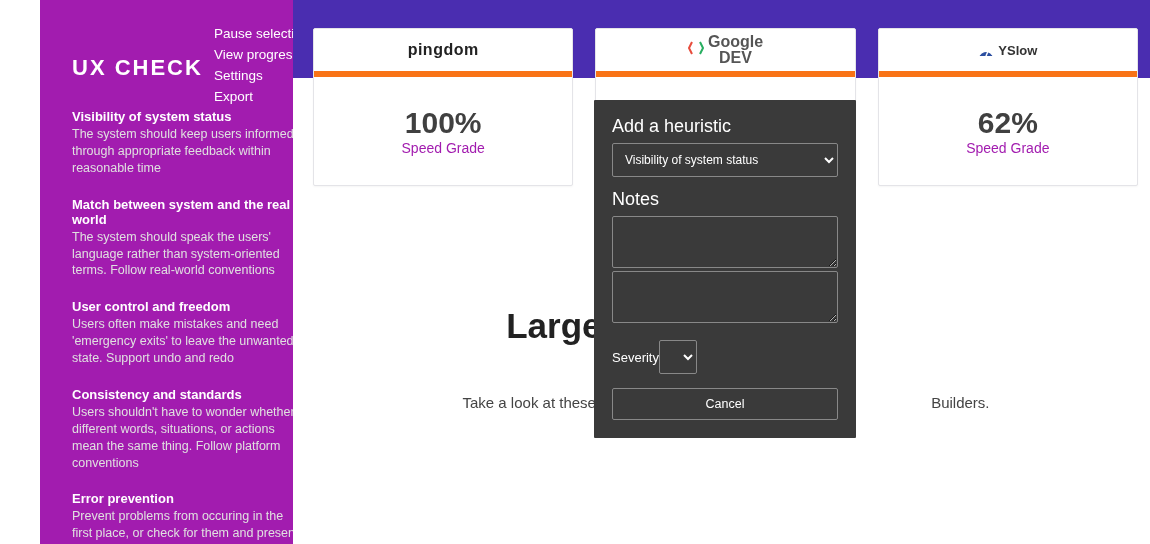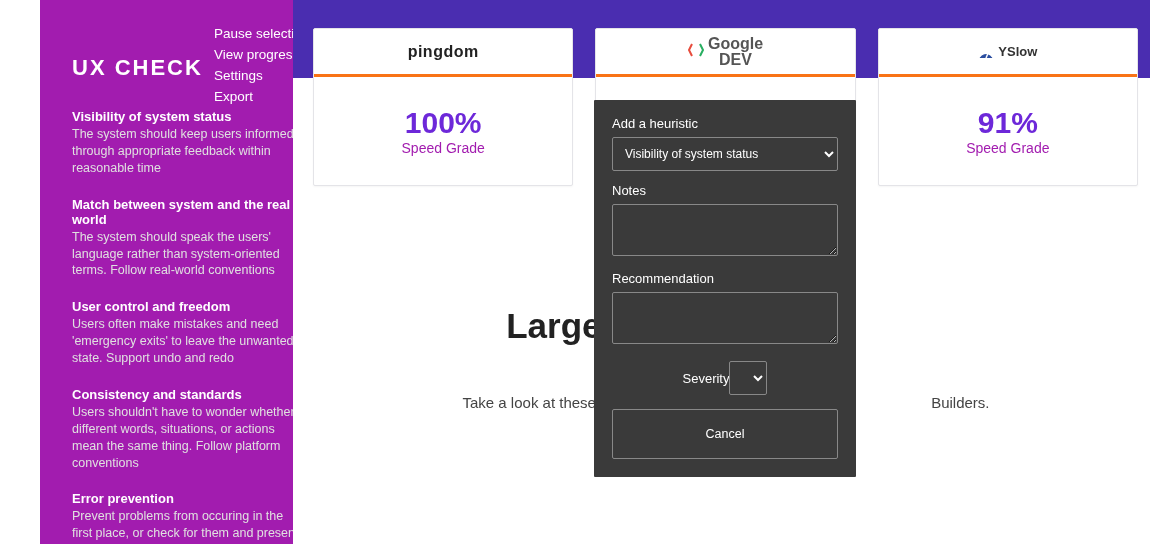--- a/index.html
+++ b/index.html
@@ -94,38 +94,38 @@
     display:flex;
     flex-direction:column;
     align-items:center;
     box-shadow:0 1px 2px rgba(0,0,0,0.04);
   }
   .card .logo {
     height:48px;
     display:flex;
     align-items:center;
     justify-content:center;
-    border-bottom:3px solid #f97316;
+    border-bottom:6px solid #f97316;
     width:100%;
     font-size:13px;
     color:#333;
     font-weight:600;
     gap:4px;
   }
   .card .score {
     flex:1;
     display:flex;
     flex-direction:column;
     align-items:center;
     justify-content:center;
   }
   .card .score .big {
     font-size:30px;
     font-weight:600;
-    color:#6d28d9;
+    color:#404040;
   }
   .card .score .small {
     font-size:14px;
     color:#a21caf;
   }
   .section {
     position:absolute;
     top:272px;
     left:130px;
     width:606px;
@@ -150,60 +150,60 @@
     left:594px;
     width:262px;
     background:#3a3a3a;
     color:#fff;
     padding:16px 18px 18px 18px;
     font-size:13px;
     border-radius:1px;
   }
   .modal label {
     display:block;
-    font-size:13px;
+    font-size:18px;
     margin-bottom:6px;
     margin-top:12px;
   }
   .modal label:first-of-type { margin-top:0; }
   .modal select, .modal textarea {
     width:100%;
     background:#3a3a3a;
     color:#fff;
     border:1px solid #888;
     border-radius:2px;
     font-size:12px;
     padding:6px 8px;
     font-family:inherit;
   }
   .modal select { height:34px; }
   .modal textarea { height:52px; resize:vertical; }
   .severity-row {
     display:flex;
-    justify-content:center;
+    justify-content:flex-start;
     align-items:center;
     margin-top:14px;
   }
   .severity-row select {
     width:38px;
     height:34px;
   }
   .btn-row {
     display:flex;
     gap:12px;
     margin-top:14px;
   }
   .btn-row button {
     flex:1;
     background:#3a3a3a;
     color:#fff;
     border:1px solid #888;
     border-radius:2px;
     font-size:12.5px;
-    padding:17px 0;
+    padding:8px 0;
     cursor:pointer;
   }
   
   .gt-logo { color:#555; font-weight:700; letter-spacing:0.5px; font-size:16px; }
   .gt-logo b { color:#f5a100; font-weight:900; }
   .pingdom-logo { color:#222; font-weight:700; font-size:16px; letter-spacing:0.5px;}
   .gdev-logo { display:flex; align-items:center; gap:5px; }
   .gdev-logo .chev { font-size:16px; }
   .gdev-text { font-size:16px; line-height:1; text-align:center; color:#555;}
   .yslow-logo { display:flex; align-items:center; gap:4px; font-size:14px; font-weight:700; color:#333;}
@@ -282,21 +282,21 @@
     </div>
     <div class="card">
       <div class="logo yslow-logo">
         <svg width="16" height="16" viewBox="0 0 16 16">
             <path d="M2 14 A7 7 0 0 1 14 14" fill="#2b4ea0" stroke="#2b4ea0"></path>
             <path d="M8 14 L11 7" stroke="#fff" stroke-width="1.5"></path>
           </svg>
         <span>YSlow</span>
       </div>
       <div class="score">
-        <span class="big">91%</span>
+        <span class="big">62%</span>
         <span class="small">Speed Grade</span>
       </div>
     </div>
   </div>
 
   <div class="section">
     <h2>
       <span>Largest</span>
       <span style="visibility:hidden">XXXXXXXXXXXXX</span>
       <span>Websites</span>
@@ -311,21 +311,20 @@
 
 <div class="modal">
   <label>Add a heuristic</label>
   <select>
     <option>Visibility of system status</option>
   </select>
 
   <label>Notes</label>
   <textarea style=""></textarea>
 
-  <label>Recommendation</label>
   <textarea style=""></textarea>
 
   <div class="severity-row">
     <span>Severity</span>
     <select>
       <option>0</option>
     </select>
   </div>
 
   <div class="btn-row">

